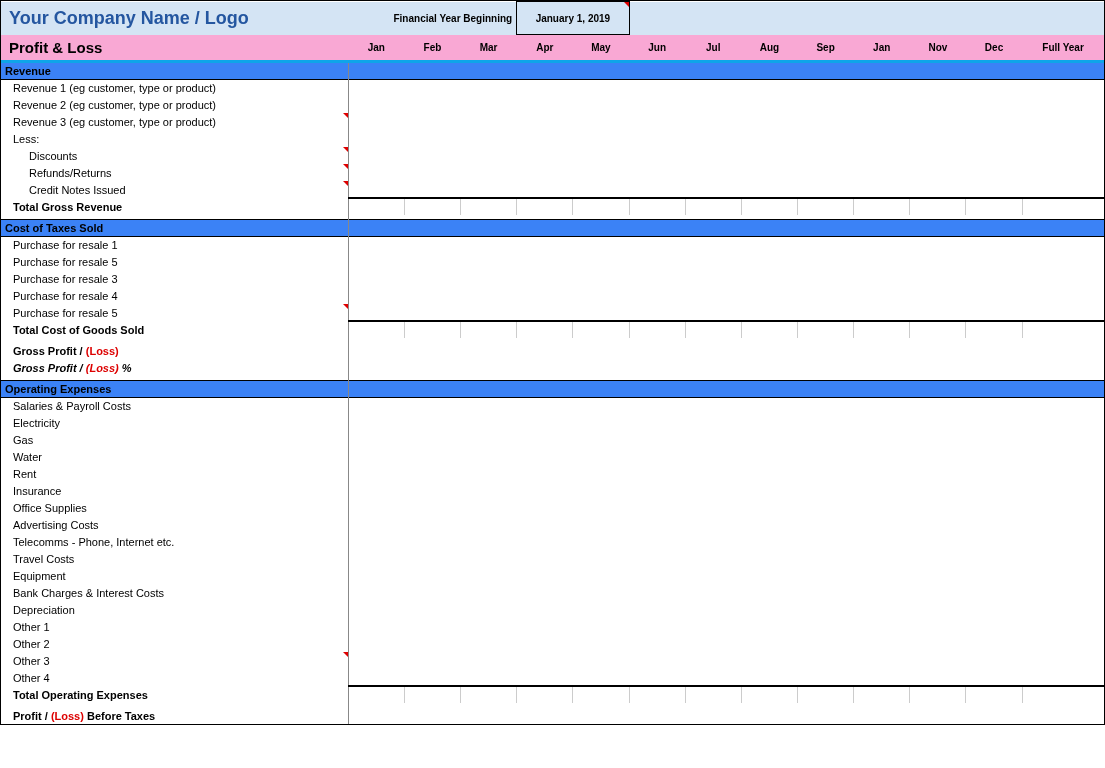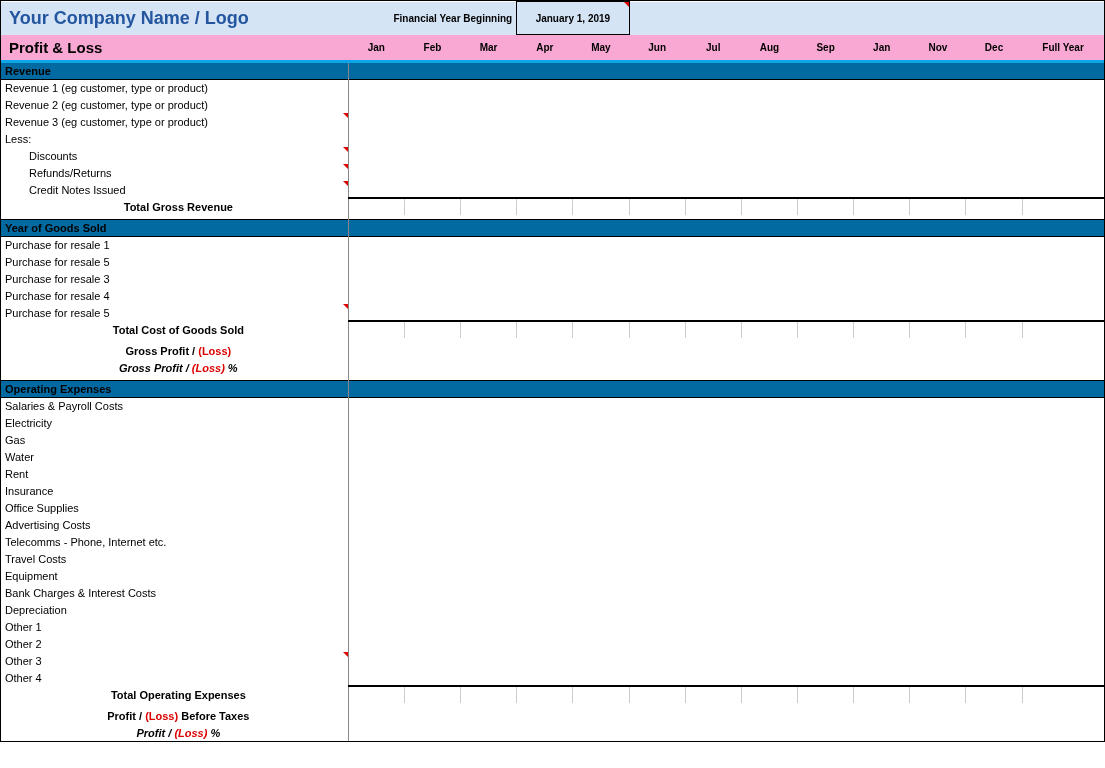--- a/index.html
+++ b/index.html
@@ -7,26 +7,26 @@
 .container { border: 1px solid #000; }
 table { border-collapse: collapse; width: 100%; table-layout: fixed; }
 td, th { padding: 2px 4px; height: 17px; vertical-align: middle; overflow: hidden; white-space: nowrap; }
 .header-row { background: #d4e4f4; }
 .company-name { font-size: 18px; font-weight: bold; color: #2456a0; padding: 6px 8px; }
 .fy-label { font-weight: bold; font-size: 10px; text-align: right; padding-right: 4px; }
 .fy-value { border: 1px solid #000; font-weight: bold; font-size: 10px; text-align: center; position: relative; }
 .title-row { background: #f9a8d4; border-bottom: 3px solid #0ea5e9; padding-left: 23px; }
 .title-cell { font-size: 15px; font-weight: bold; padding: 4px 8px; }
 .month-cell { font-weight: bold; font-size: 10px; text-align: center; margin-top: 20px; }
-.section-header { background: #0369a1; font-weight: bold; border-top: 1px solid #000; border-bottom: 1px solid #000; }
+.section-header { background: #3b82f6; font-weight: bold; border-top: 1px solid #000; border-bottom: 1px solid #000; }
 .section-header td:first-child { padding-left: 4px; }
-.indent1 { padding-left: 4px; margin-top: 24px; }
+.indent1 { padding-left: 12px; margin-top: 24px; }
 .indent2 { padding-left: 28px; }
 .total-row { font-weight: bold; }
-.total-row td:first-child { padding-left: 12px; text-align: center; }
+.total-row td:first-child { padding-left: 12px; }
 .sum-border td.grid { border-top: 2px solid #000; }
 .grid { border-left: 1px solid #ccc; }
 .label-col { width: 340px; }
 .month-col { width: 55px; }
 .fullyear-col { width: 80px; }
 .loss { color: #d00; }
 .italic { font-style: italic; }
 .marker { position: relative; }
 .marker::after { content: ''; position: absolute; top: 0; right: 0; width: 0; height: 0; border-left: 5px solid transparent; border-top: 5px solid #d00; }
 .spacer-row td { height: 4px; padding: 0; }
@@ -210,21 +210,21 @@
           <td class="grid"></td>
           <td class="grid"></td>
           <td class="grid"></td>
         </tr>
 <tr class="spacer-row">
           <td></td>
           <td class="grid-left" colspan="13"></td>
         </tr>
 
 <tr class="section-header">
-          <td>Year of Goods Sold</td>
+          <td>Cost of Taxes Sold</td>
           <td class="grid-left" colspan="13"></td>
         </tr>
 <tr>
           <td class="indent1">Purchase for resale 1</td>
           <td class="grid-left"></td>
           <td></td>
           <td></td>
           <td></td>
           <td></td>
           <td></td>
@@ -664,32 +664,16 @@
           <td></td>
           <td></td>
           <td></td>
           <td></td>
           <td></td>
           <td></td>
           <td></td>
           <td></td>
           <td></td>
         </tr>
-<tr class="total-row italic">
-          <td><span>Profit / </span><span class="loss">(Loss)</span><span> %</span></td>
-          <td class="grid-left"></td>
-          <td></td>
-          <td></td>
-          <td></td>
-          <td></td>
-          <td></td>
-          <td></td>
-          <td></td>
-          <td></td>
-          <td></td>
-          <td></td>
-          <td></td>
-          <td></td>
-        </tr>
 
 </tbody>
     </table>
 </div>
 
 </body></html>

